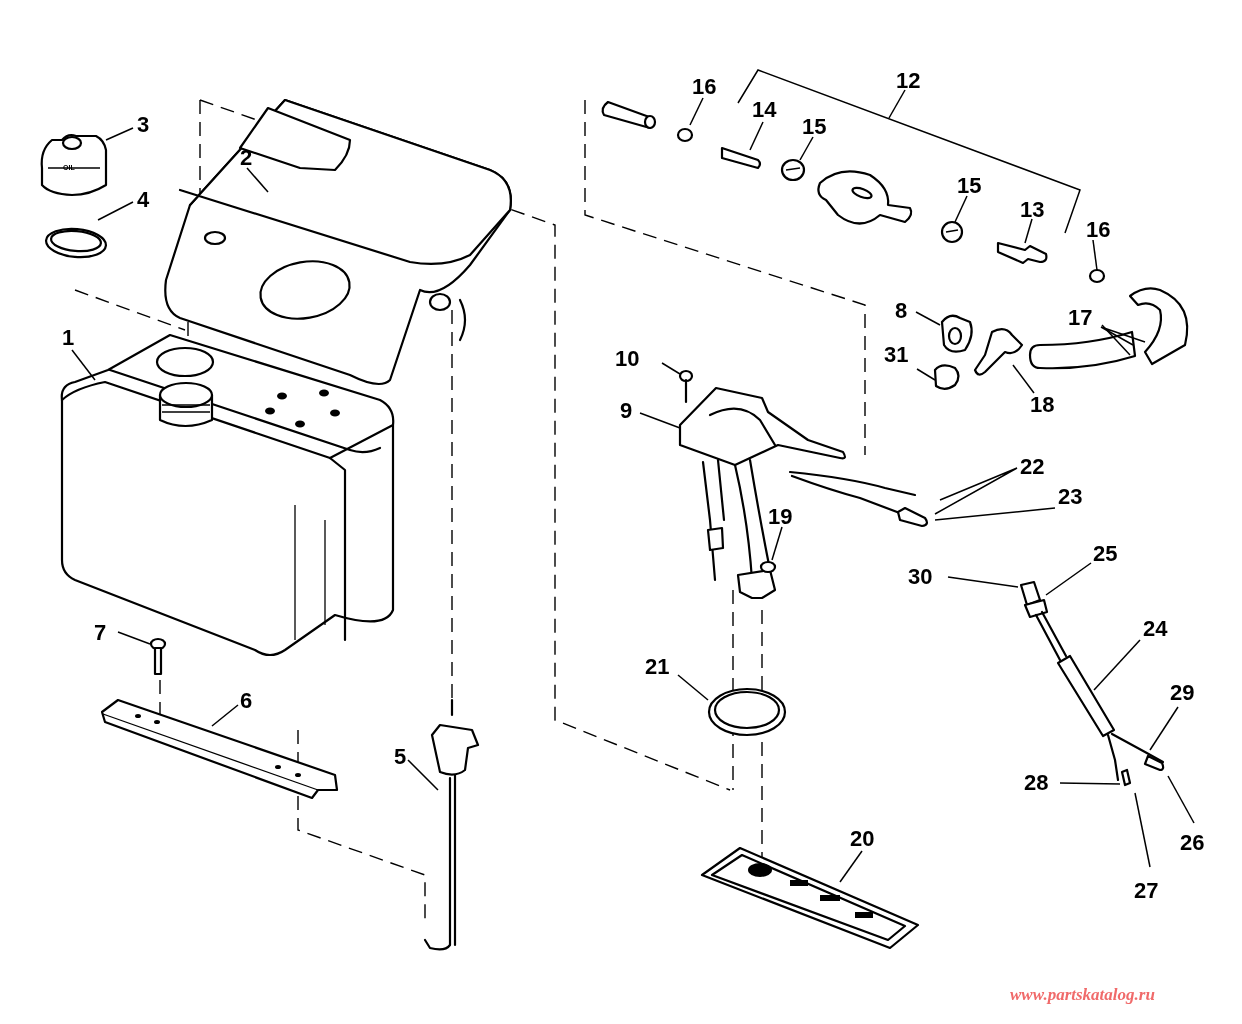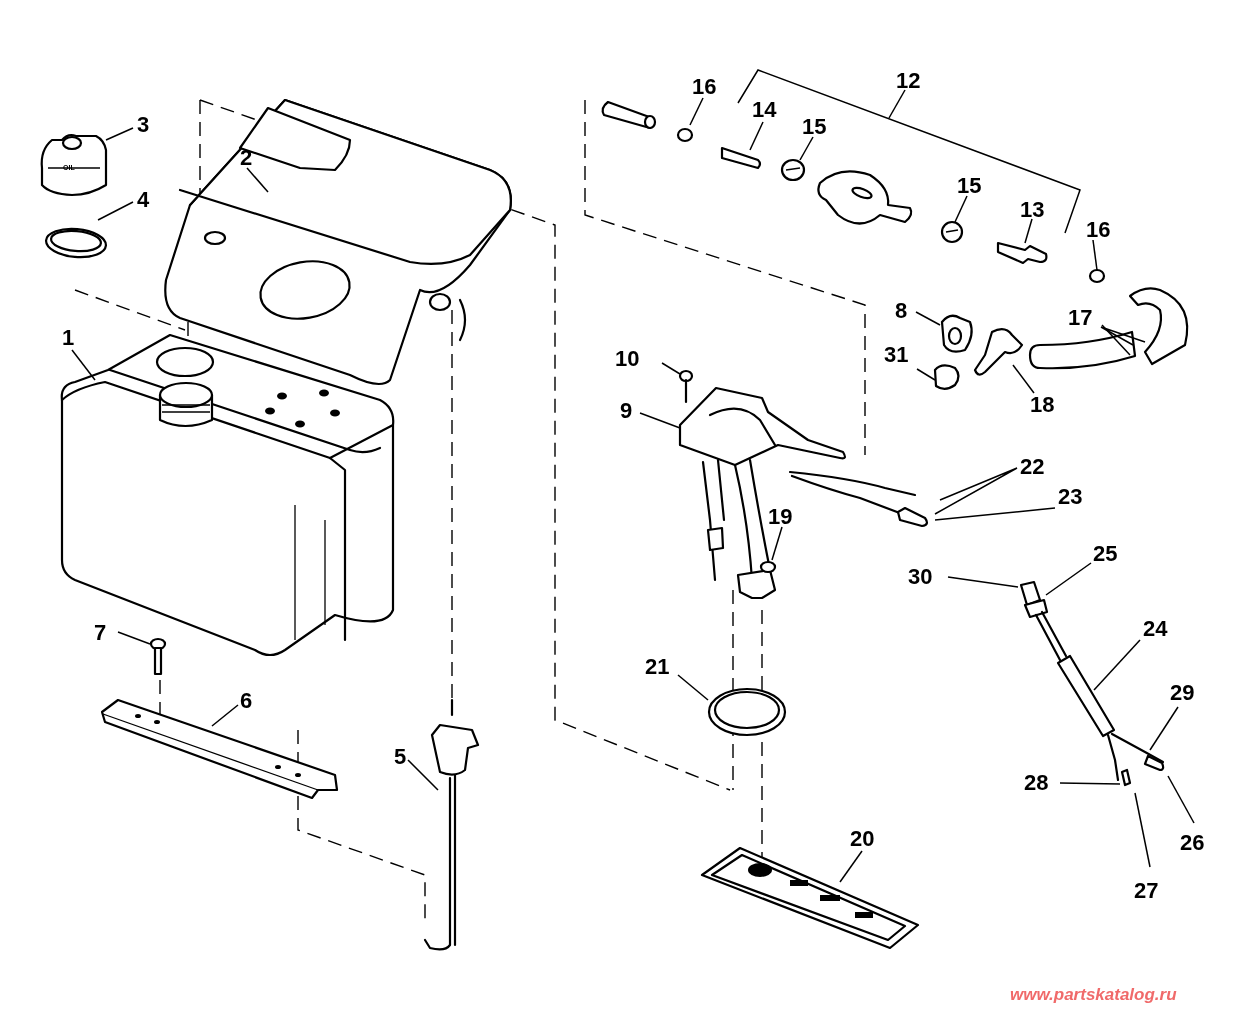--- a/index.html
+++ b/index.html
@@ -5,21 +5,21 @@
   html,body{margin:0;padding:0;background:#ffffff;}
   body{width:1242px;height:1024px;position:relative;overflow:hidden;font-family:"Liberation Sans",sans-serif;}
   svg{position:absolute;left:0;top:0;}
   .ln{stroke:#000;stroke-width:2.2;fill:#fff;stroke-linejoin:round;stroke-linecap:round;}
   .ln-nofill{stroke:#000;stroke-width:2.2;fill:none;stroke-linejoin:round;stroke-linecap:round;}
   .thin{stroke:#000;stroke-width:1.3;fill:none;}
   .dash{stroke:#000;stroke-width:1.4;fill:none;stroke-dasharray:14 8;}
   .leader{stroke:#000;stroke-width:1.5;fill:none;}
   .blk{fill:#000;stroke:none;}
   .lbl{font-family:"Liberation Sans",sans-serif;font-weight:bold;font-size:22px;fill:#000;}
-  .wm{position:absolute;left:1010px;top:985px;font-family:Liberation Sans, sans-serif;font-weight:bold;font-style:italic;font-size:17px;color:#f06a6a;}
+  .wm{position:absolute;left:1010px;top:985px;font-family:Liberation Serif, serif;font-weight:bold;font-style:italic;font-size:17px;color:#f06a6a;}
 </style>
 </head>
 <body>
 
 <svg width="1242" height="1024" viewBox="0 0 1242 1024">
 
   <g>
     <polyline class="dash" points="200,100 200,255"></polyline>
     <polyline class="dash" points="200,100 555,225 555,720 730,790"></polyline>
     <polyline class="dash" points="75,290 185,330"></polyline>

